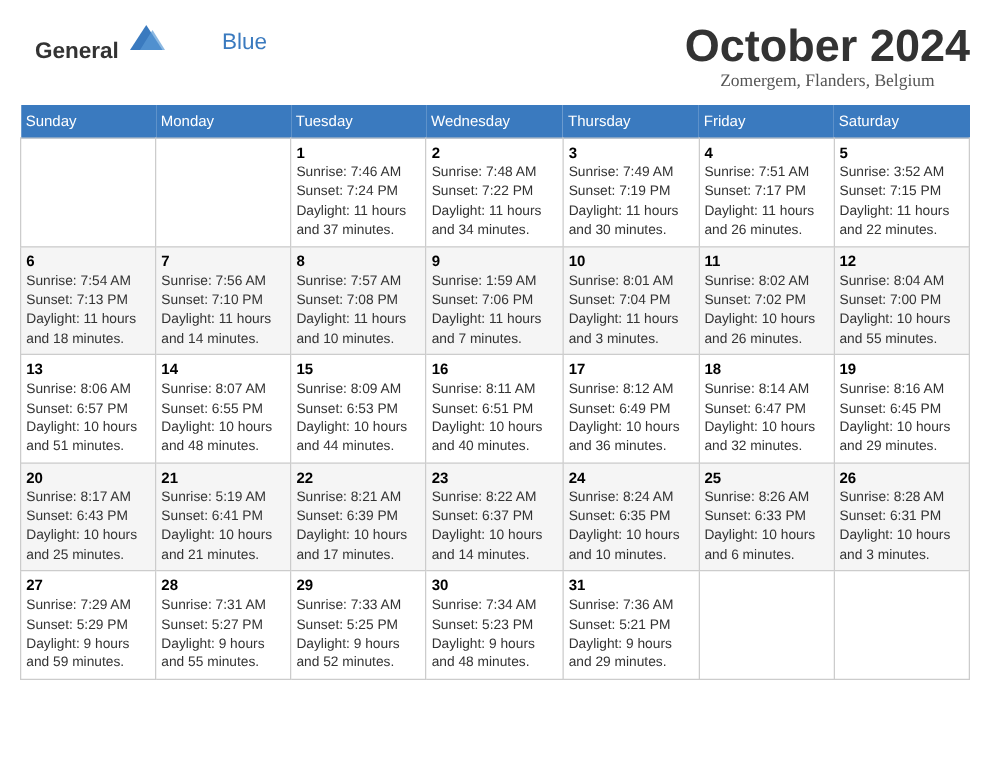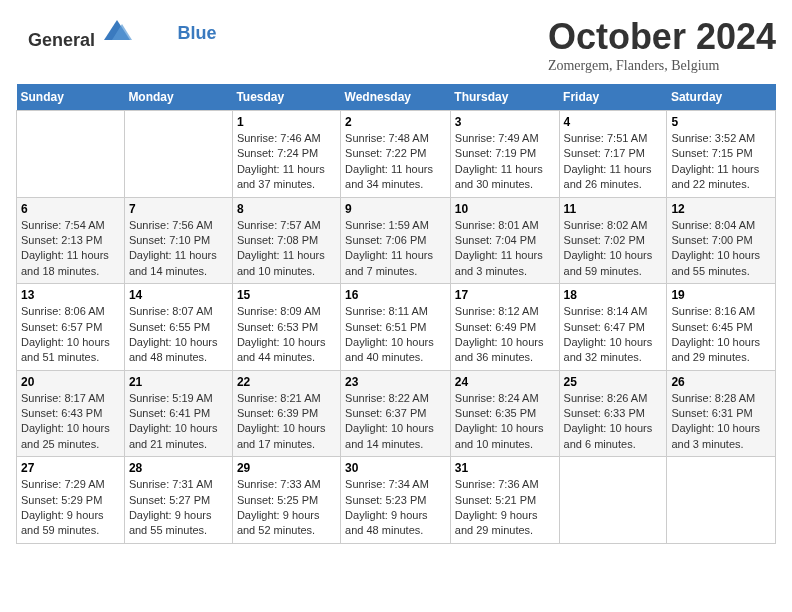--- a/index.html
+++ b/index.html
@@ -21,31 +21,31 @@
       align-items: center;
       margin-left: 12px;
     }
     .logo-text-general {
       font-size: 18px;
       font-weight: bold;
       color: #333;
     }
     .logo-text-blue {
       font-size: 18px;
-      font-weight: bold;
+      font-weight: normal;
       color: #3a7abf;
       padding-left: 46px;
     }
     .logo-icon {
       width: 30px;
       height: 30px;
       margin-left: 2px;
     }
     .title-block {
-      text-align: left;
+      text-align: center;
     }
     .month-title {
       font-size: 36px;
       font-weight: bold;
       color: #333;
     }
     .subtitle {
       font-size: 14px;
       color: #555;
       font-family: Liberation Serif, serif;
@@ -54,21 +54,21 @@
       width: 100%;
       border-collapse: collapse;
       font-size: 11px;
     }
     thead tr th {
       background-color: #3a7abf;
       color: #fff;
       padding: 6px 4px;
       text-align: left;
       font-size: 12px;
-      font-weight: bold;
+      font-weight: normal;
     }
     tbody tr td {
       border: 1px solid #ccc;
       vertical-align: top;
       padding: 4px;
       min-height: 70px;
       height: 80px;
       width: 113px;
     }
     tbody tr:nth-child(even) {
@@ -144,41 +144,41 @@
           <div class="day-info"><span>Sunrise: 7:51 AM</span><br><span>Sunset: 7:17 PM</span><br><span>Daylight: 11 hours and 26 minutes.</span></div>
         </td>
         <td>
           <span class="day-num">5</span>
           <div class="day-info"><span>Sunrise: 3:52 AM</span><br><span>Sunset: 7:15 PM</span><br><span>Daylight: 11 hours and 22 minutes.</span></div>
         </td>
       </tr>
       <tr>
         <td>
           <span class="day-num">6</span>
-          <div class="day-info"><span>Sunrise: 7:54 AM</span><br><span>Sunset: 2:13 PM</span><br><span>Daylight: 11 hours and 18 minutes.</span></div>
+          <div class="day-info"><span>Sunrise: 7:54 AM</span><br><span>Sunset: 7:13 PM</span><br><span>Daylight: 11 hours and 18 minutes.</span></div>
         </td>
         <td>
           <span class="day-num">7</span>
           <div class="day-info"><span>Sunrise: 7:56 AM</span><br><span>Sunset: 7:10 PM</span><br><span>Daylight: 11 hours and 14 minutes.</span></div>
         </td>
         <td>
           <span class="day-num">8</span>
           <div class="day-info"><span>Sunrise: 7:57 AM</span><br><span>Sunset: 7:08 PM</span><br><span>Daylight: 11 hours and 10 minutes.</span></div>
         </td>
         <td>
           <span class="day-num">9</span>
           <div class="day-info"><span>Sunrise: 1:59 AM</span><br><span>Sunset: 7:06 PM</span><br><span>Daylight: 11 hours and 7 minutes.</span></div>
         </td>
         <td>
           <span class="day-num">10</span>
           <div class="day-info"><span>Sunrise: 8:01 AM</span><br><span>Sunset: 7:04 PM</span><br><span>Daylight: 11 hours and 3 minutes.</span></div>
         </td>
         <td>
           <span class="day-num">11</span>
-          <div class="day-info"><span>Sunrise: 8:02 AM</span><br><span>Sunset: 7:02 PM</span><br><span>Daylight: 10 hours and 59 minutes.</span></div>
+          <div class="day-info"><span>Sunrise: 8:02 AM</span><br><span>Sunset: 7:02 PM</span><br><span>Daylight: 10 hours and 26 minutes.</span></div>
         </td>
         <td>
           <span class="day-num">12</span>
           <div class="day-info"><span>Sunrise: 8:04 AM</span><br><span>Sunset: 7:00 PM</span><br><span>Daylight: 10 hours and 55 minutes.</span></div>
         </td>
       </tr>
       <tr>
         <td>
           <span class="day-num">13</span>
           <div class="day-info"><span>Sunrise: 8:06 AM</span><br><span>Sunset: 6:57 PM</span><br><span>Daylight: 10 hours and 51 minutes.</span></div>

